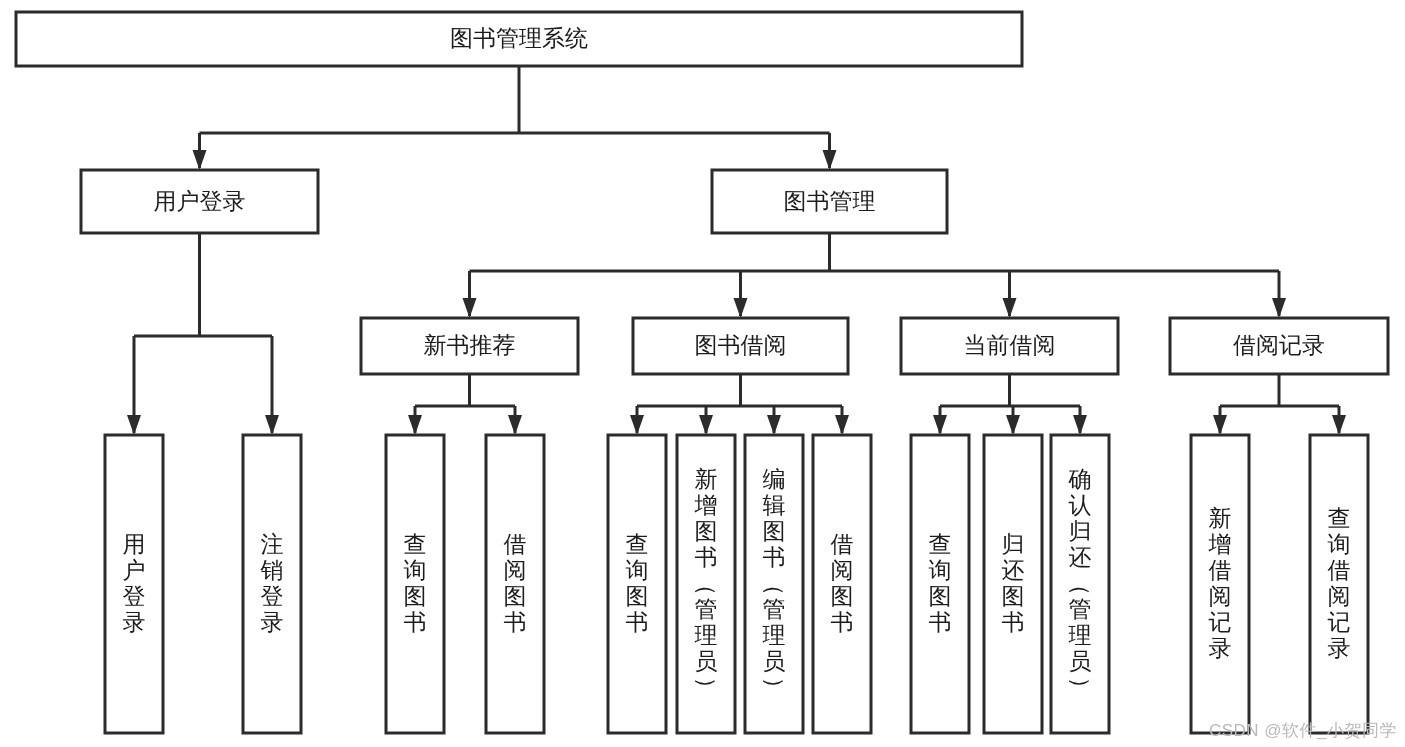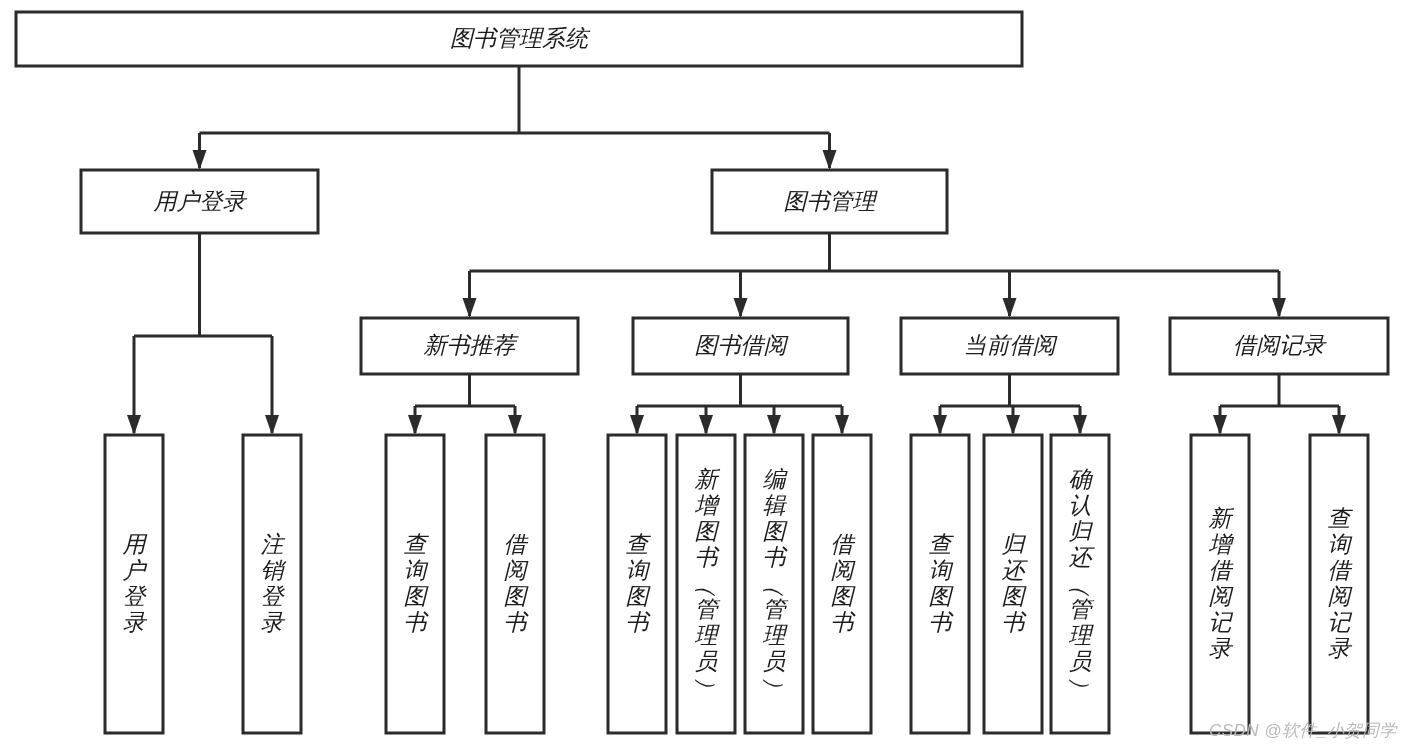--- a/index.html
+++ b/index.html
@@ -13,21 +13,20 @@
     font-family: "Liberation Sans", "DejaVu Sans", sans-serif;
     overflow: hidden;
     position: relative;
   }
   #diagram-root {
     position: absolute;
     left: 0;
     top: 0;
     width: 1405px;
     height: 747px;
-    font-style: italic;
   }
   svg.canvas {
     display: block;
     width: 1405px;
     height: 747px;
   }
   .node-rect {
     fill: #ffffff;
     stroke: #2b2b2b;
     stroke-width: 3;

